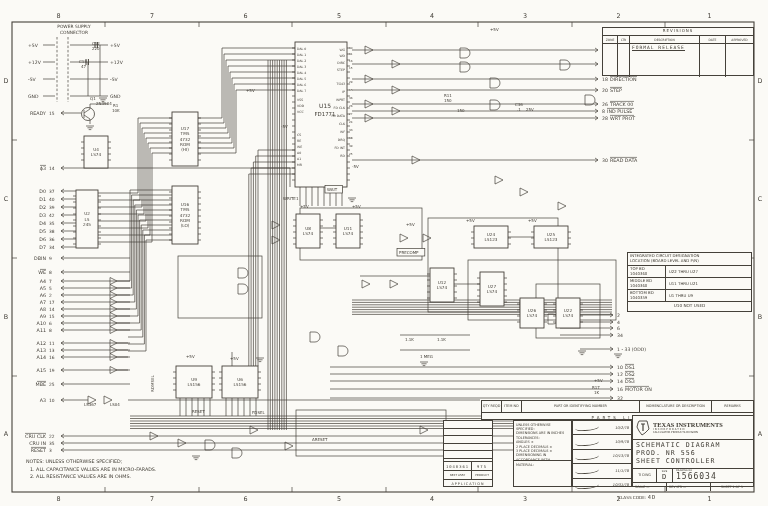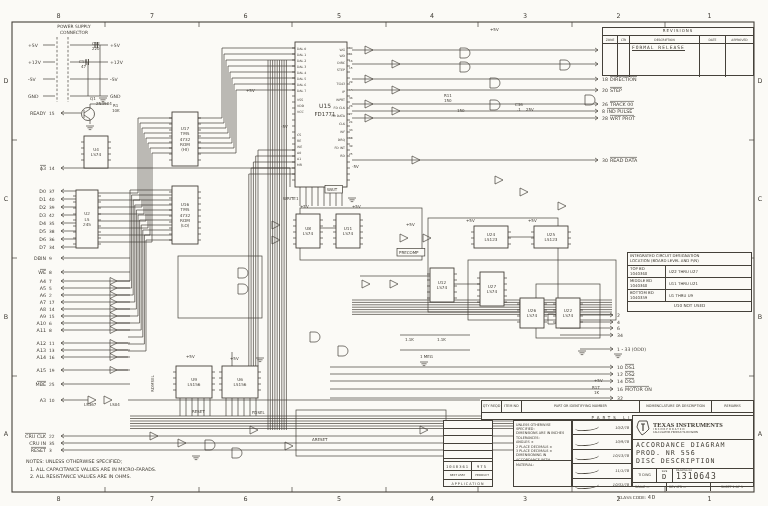--- a/index.html
+++ b/index.html
@@ -930,33 +930,33 @@
         <path d="M3,1 L11,1 L12,5 L13,9 L9,13 L6,15 L3,11 L1,7 L2,3 Z" fill="none" stroke="#45413a" stroke-width="0.9"></path>
         <path d="M5,4 h4 M7,4 v7" stroke="#45413a" stroke-width="1.2" fill="none"></path>
       </svg>
       <div style="padding-left:3px">
         <div style="font-family:'Liberation Serif',serif;font-weight:bold;font-size:6.4px">TEXAS INSTRUMENTS</div>
         <div style="font-size:2.6px;letter-spacing:1px">INCORPORATED</div>
         <div style="font-size:2.6px">CALCULATOR PRODUCTS DIVISION</div>
       </div>
     </div>
     <div class="hand" style="height:26px;border-bottom:1px solid #45413a;font-size:6.6px;line-height:1.25;padding:1px 3px">
-      <div>ACCORDANCE DIAGRAM</div>
+      <div>SCHEMATIC DIAGRAM</div>
       <div>PROD. NR 556</div>
-      <div>DISC DESCRIPTION</div>
+      <div>SHEET CONTROLLER</div>
     </div>
     <div style="display:flex;height:13px;border-bottom:1px solid #45413a">
       <div class="cell tt" style="width:24px">TI DWG</div>
       <div class="cell" style="width:16px;flex-direction:column">
         <div style="font-size:2.4px">SIZE</div>
         <div class="hand" style="font-size:7px">D</div>
       </div>
       <div style="flex:1;display:flex;flex-direction:column;padding-left:3px">
         <div style="font-size:2.4px">DRAWING NO</div>
-        <div class="hand" style="font-size:8px">1310643</div>
+        <div class="hand" style="font-size:8px">1566034</div>
       </div>
     </div>
     <div style="display:flex;height:8px;font-size:3.2px">
       <div class="cell" style="width:34px;justify-content:flex-start;padding-left:2px">
         <span>SCALE</span>&nbsp;
         <span>—</span>
       </div>
       <div class="cell" style="width:44px;justify-content:flex-start;padding-left:2px">
         <span>REV LTR</span>&nbsp;
         <span>—</span>

